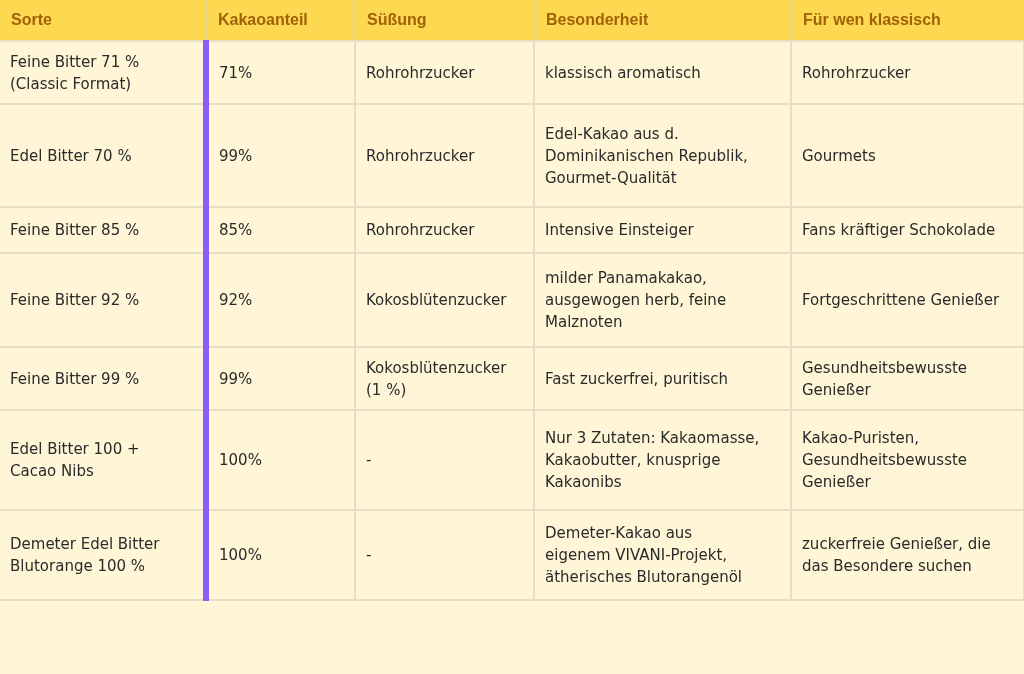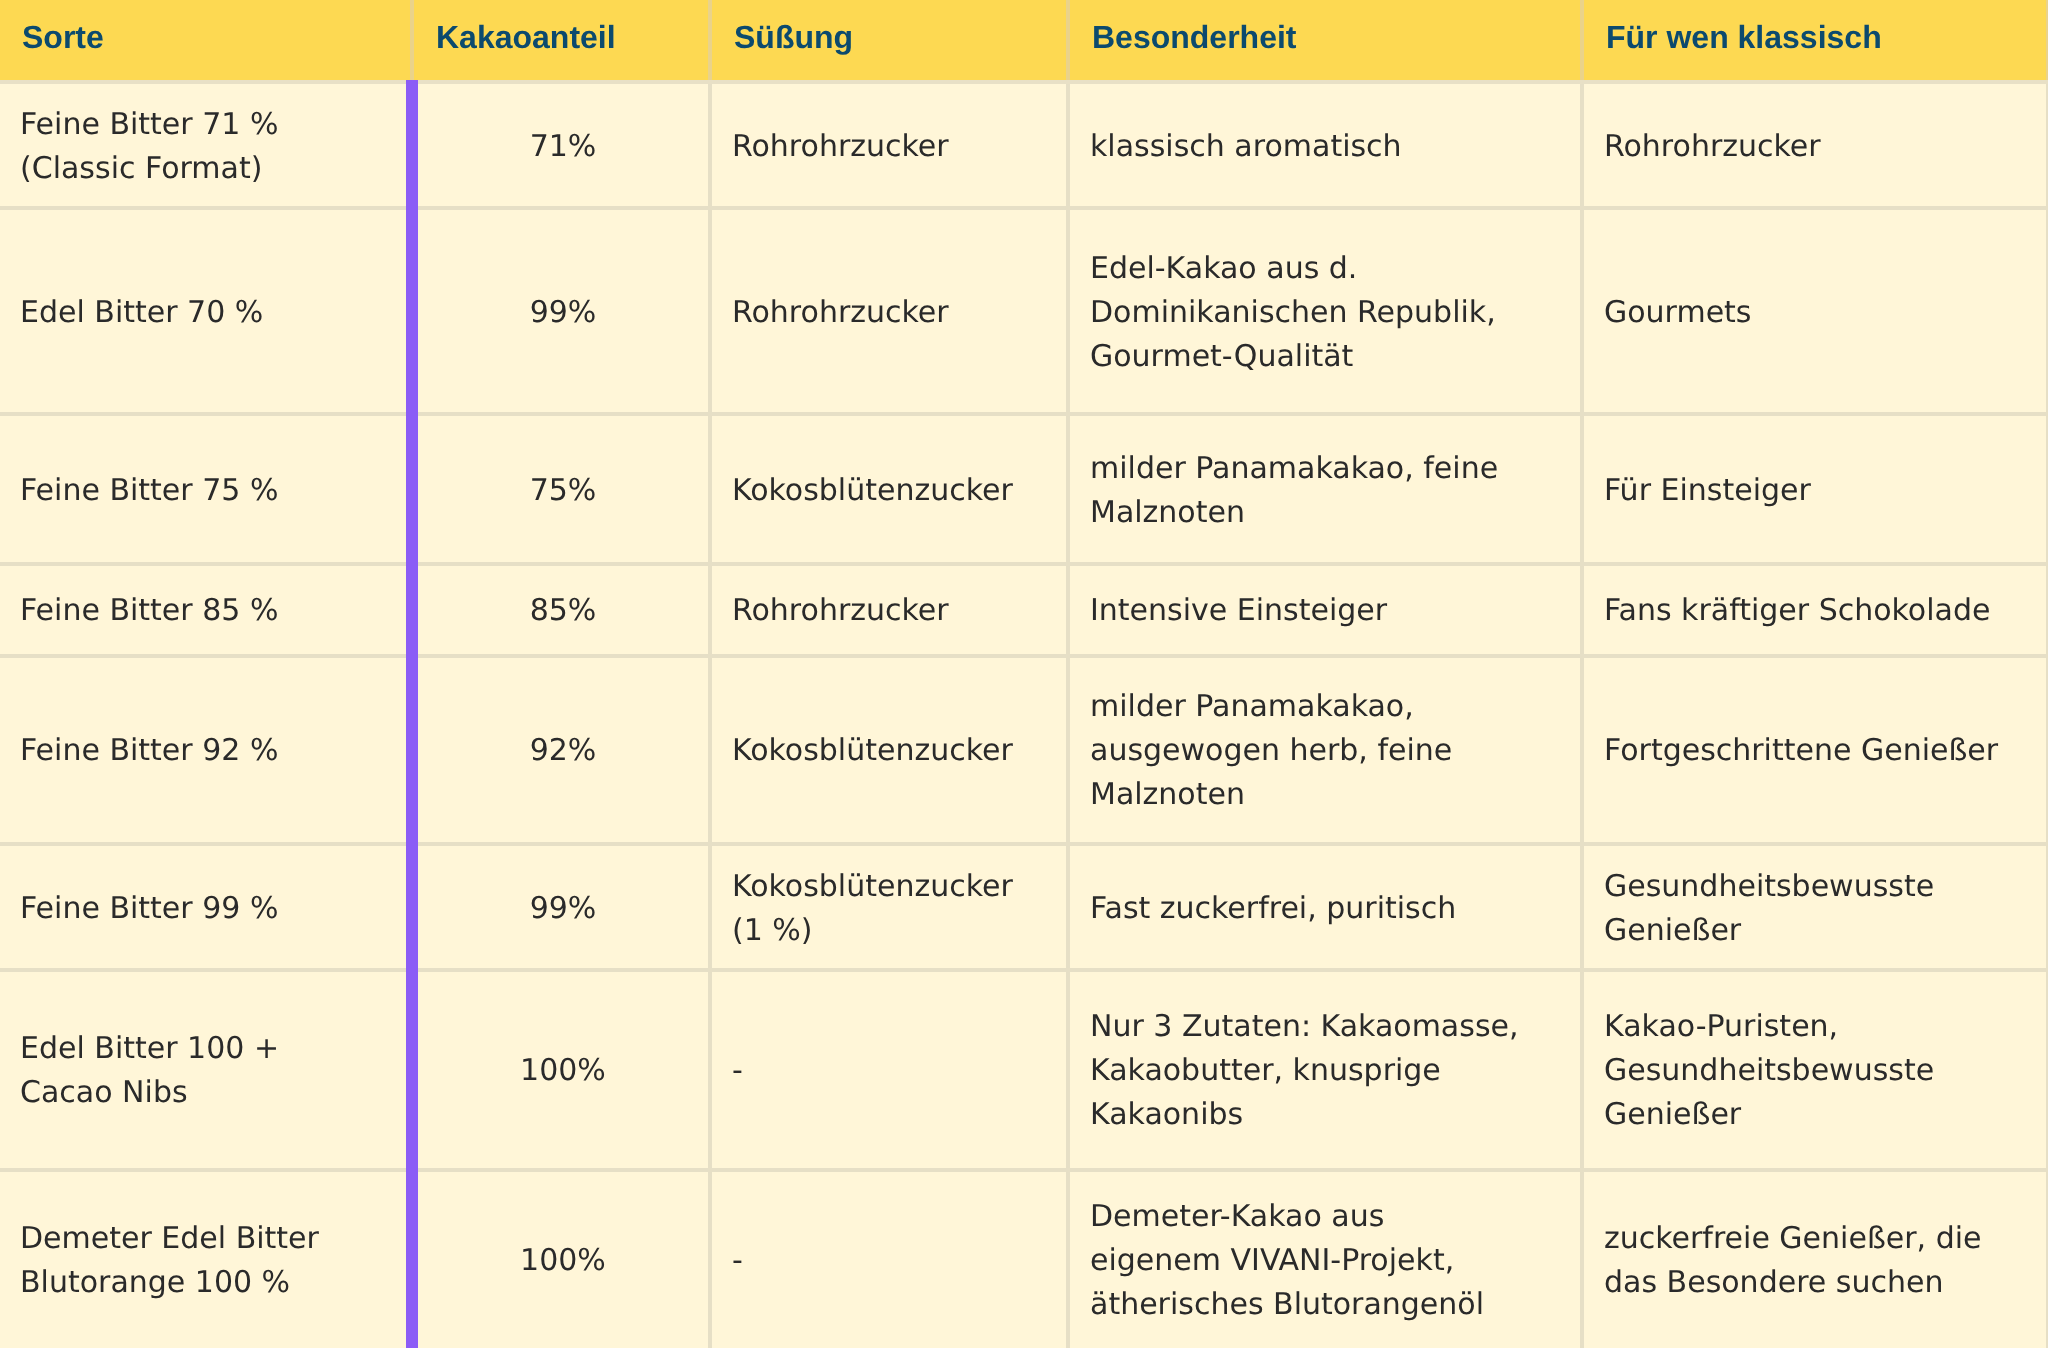--- a/index.html
+++ b/index.html
@@ -14,21 +14,21 @@
     width: 1024px;
     table-layout: fixed;
   }
   col.c1 { width: 206px; }
   col.c2 { width: 149px; }
   col.c3 { width: 179px; }
   col.c4 { width: 257px; }
   col.c5 { width: 233px; }
   th {
     background: #fdd952;
-    color: #0c4a6e;
+    color: #a16207;
     font-family: "Liberation Sans", sans-serif;
     font-weight: bold;
     font-size: 16px;
     text-align: left;
     padding: 0 11px;
     height: 40px;
     border-right: 2px solid #ead38a;
     border-bottom: 2px solid #e8e0c6;
     vertical-align: middle;
   }
@@ -36,21 +36,21 @@
     background: #fff6d8;
     font-size: 15px;
     line-height: 22px;
     padding: 0 10px;
     border-right: 2px solid #e6dfc6;
     border-bottom: 2px solid #e6dfc6;
     vertical-align: middle;
     white-space: pre-line;
   }
   td.first { border-right: 6px solid #8b5cf6; }
-  td.center { text-align: center; }
+  td.center { }
   tr.r1 td { height: 61px; }
   tr.r2 td { height: 101px; }
   tr.r3 td { height: 73px; }
   tr.r4 td { height: 44px; }
   tr.r5 td { height: 92px; }
   tr.r6 td { height: 61px; }
   tr.r7 td { height: 98px; }
   tr.r8 td { height: 88px; }
 </style>
 </head>
@@ -83,28 +83,20 @@
       <td>Rohrohrzucker</td>
     </tr>
     <tr class="r2">
       <td class="first">Edel Bitter 70 %</td>
       <td class="center">99%</td>
       <td>Rohrohrzucker</td>
       <td>Edel-Kakao aus d.
 Dominikanischen Republik,
 Gourmet-Qualität</td>
       <td>Gourmets</td>
-    </tr>
-    <tr class="r3">
-      <td class="first">Feine Bitter 75 %</td>
-      <td class="center">75%</td>
-      <td>Kokosblütenzucker</td>
-      <td>milder Panamakakao, feine
-Malznoten</td>
-      <td>Für Einsteiger</td>
     </tr>
     <tr class="r4">
       <td class="first">Feine Bitter 85 %</td>
       <td class="center">85%</td>
       <td>Rohrohrzucker</td>
       <td>Intensive Einsteiger</td>
       <td>Fans kräftiger Schokolade</td>
     </tr>
     <tr class="r5">
       <td class="first">Feine Bitter 92 %</td>

